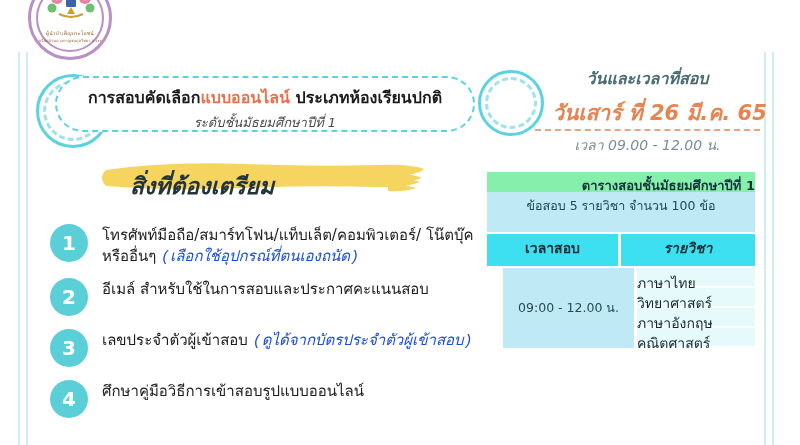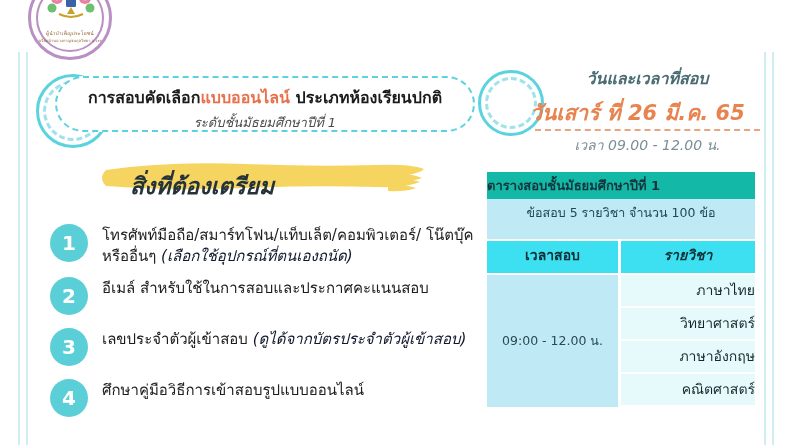--- a/index.html
+++ b/index.html
@@ -129,21 +129,21 @@
 
   
   .date-head {
     position: absolute; left: 540px; top: 66px;
     width: 215px; text-align: center;
     font-size: 16px; font-weight: bold; font-style: italic;
     color: #4a6b72;
     white-space: nowrap;
   }
   .date-main {
-    position: absolute; left: 520px; top: 96px;
+    position: absolute; left: 542px; top: 96px;
     width: 235px; text-align: center;
     font-size: 21px; font-weight: bold; font-style: italic;
     color: #E8834F;
     white-space: nowrap;
   }
   .date-divider {
     position: absolute; left: 535px; top: 129px;
     width: 225px; height: 0;
     border-top: 2px dashed #E8A57F;
   }
@@ -176,33 +176,33 @@
     color: #ffffff;
     font-size: 20px; font-weight: bold;
     text-align: center; line-height: 38px;
   }
   .cl-text {
     margin-left: 56px;
     font-size: 15px; color: #1d1d1d;
     line-height: 1.42;
     padding-top: 3px;
   }
-  .cl-text .note { color: #0f172a; font-style: italic; }
+  .cl-text .note { color: #1d4ed8; font-style: italic; font-family: Liberation Mono, monospace; }
 
   
   .table {
     position: absolute; left: 487px; top: 172px;
     width: 268px;
   }
   .tbl-title {
-    height: 27px; line-height: 28px;
-    background: #14b8a6;
+    height: 20px; line-height: 28px;
+    background: #86efac;
     color: #12343a;
     font-size: 13px; font-weight: bold;
-    text-align: left;
+    text-align: right;
     white-space: nowrap;
   }
   .tbl-sub {
     height: 40px; line-height: 27px;
     background: #BFEAF5;
     color: #23484f;
     font-size: 12.5px;
     text-align: center;
     white-space: nowrap;
   }
@@ -216,28 +216,29 @@
   .tbl-col.time { width: 131px; }
   .tbl-col.subj { flex: 1; font-style: italic; }
   .tbl-body { display: flex; margin-top: 2px; gap: 3px; }
   .tbl-time {
     width: 131px;
     background: #BFEAF5;
     color: #2a4a51;
     font-size: 12.5px;
     display: flex; align-items: center; justify-content: center;
     white-space: nowrap;
+    margin-left: 16px;
   }
   .tbl-subjects { flex: 1; }
   .tbl-row {
-    height: 31px; line-height: 31px;
+    height: 18px; line-height: 31px;
     background: #E6FAFC;
     color: #18272b;
     font-size: 14px;
-    text-align: right;
+    text-align: left;
     margin-bottom: 2px;
     white-space: nowrap;
   }
 </style>
 </head>
 <body>
 
 <div id="poster">
 
 

